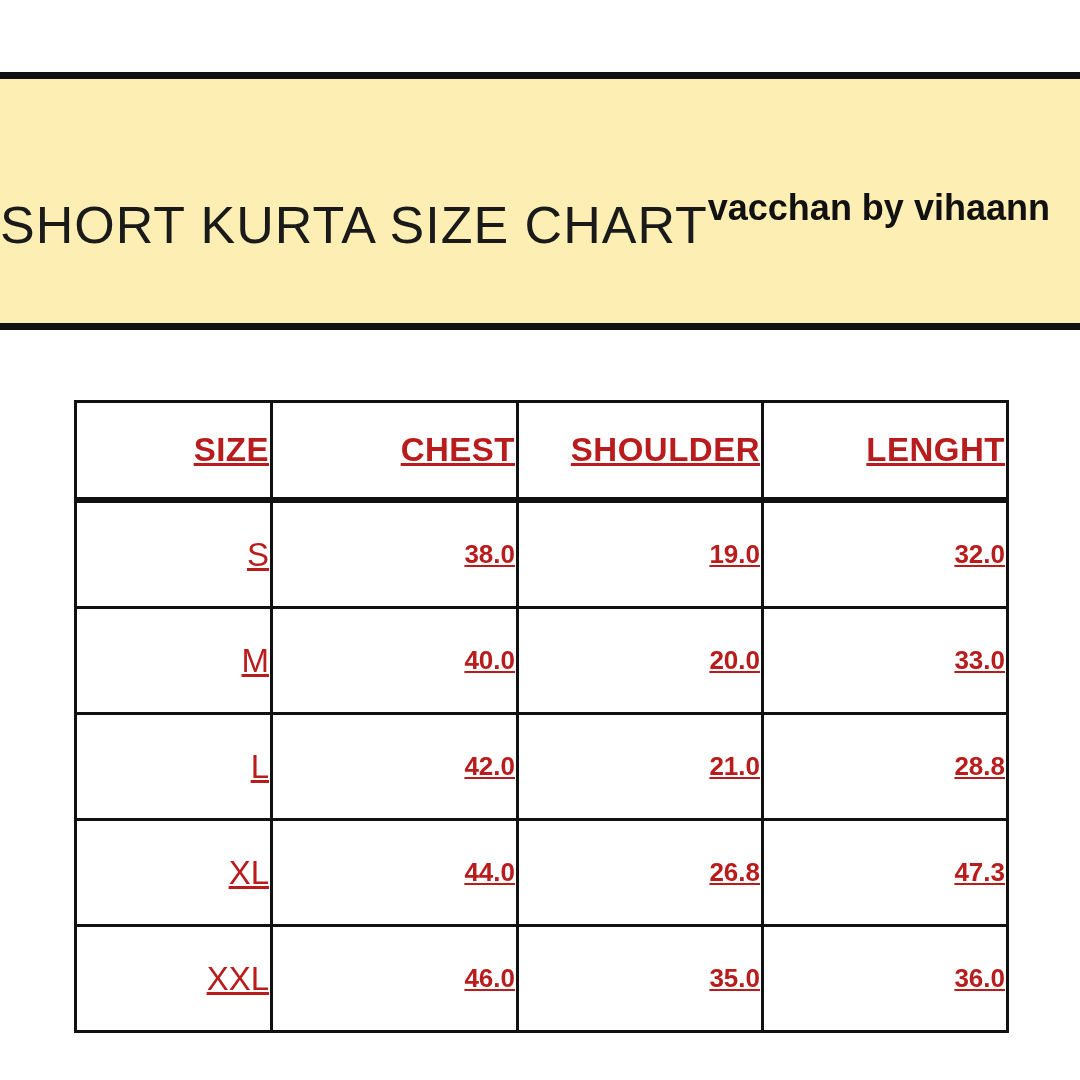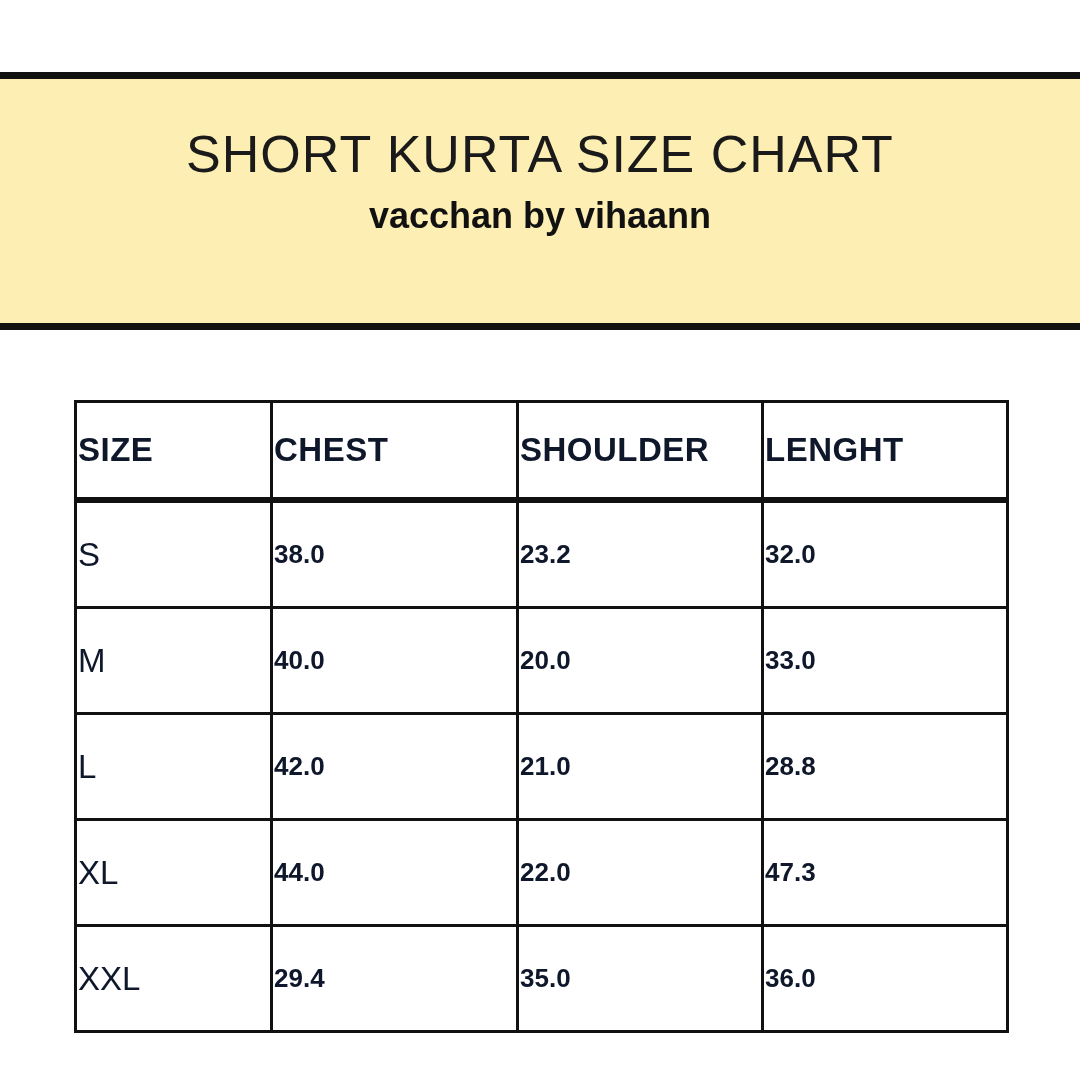--- a/index.html
+++ b/index.html
@@ -25,21 +25,21 @@
     position: absolute;
     left: 0;
     top: 72px;
     width: 1080px;
     height: 258px;
     background: #fdeeb4;
     border-top: 7px solid #111111;
     border-bottom: 7px solid #111111;
     box-sizing: border-box;
     display: flex;
-    flex-direction: column;
+    flex-direction: row;
     align-items: center;
     justify-content: flex-start;
   }
   .banner-title {
     margin-top: 48px;
     font-size: 52px;
     letter-spacing: 1px;
     font-weight: 400;
     color: #1a1a1a;
     text-align: center;
@@ -64,23 +64,24 @@
     width: 932px;
   }
   table.size-table {
     border-collapse: collapse;
     width: 932px;
     table-layout: fixed;
   }
   table.size-table th,
   table.size-table td {
     border: 3px solid #111111;
-    text-align: left;
+    text-align: right;
     vertical-align: middle;
-    color: #0f172a;
+    color: #b91c1c;
+    text-decoration: underline;
   }
   table.size-table th {
     height: 92px;
     font-size: 33px;
     font-weight: 700;
     letter-spacing: 0.5px;
     border-bottom-width: 6px;
   }
   table.size-table td {
     height: 101px;
@@ -120,44 +121,44 @@
           <th>SIZE</th>
           <th>CHEST</th>
           <th>SHOULDER</th>
           <th>LENGHT</th>
         </tr>
       </thead>
       <tbody>
         <tr>
           <td class="size-cell">S</td>
           <td>38.0</td>
-          <td>23.2</td>
+          <td>19.0</td>
           <td>32.0</td>
         </tr>
         <tr>
           <td class="size-cell">M</td>
           <td>40.0</td>
           <td>20.0</td>
           <td>33.0</td>
         </tr>
         <tr>
           <td class="size-cell">L</td>
           <td>42.0</td>
           <td>21.0</td>
           <td>28.8</td>
         </tr>
         <tr>
           <td class="size-cell">XL</td>
           <td>44.0</td>
-          <td>22.0</td>
+          <td>26.8</td>
           <td>47.3</td>
         </tr>
         <tr>
           <td class="size-cell">XXL</td>
-          <td>29.4</td>
+          <td>46.0</td>
           <td>35.0</td>
           <td>36.0</td>
         </tr>
       </tbody>
     </table>
   </div>
 
 </div>
 
 </body></html>

